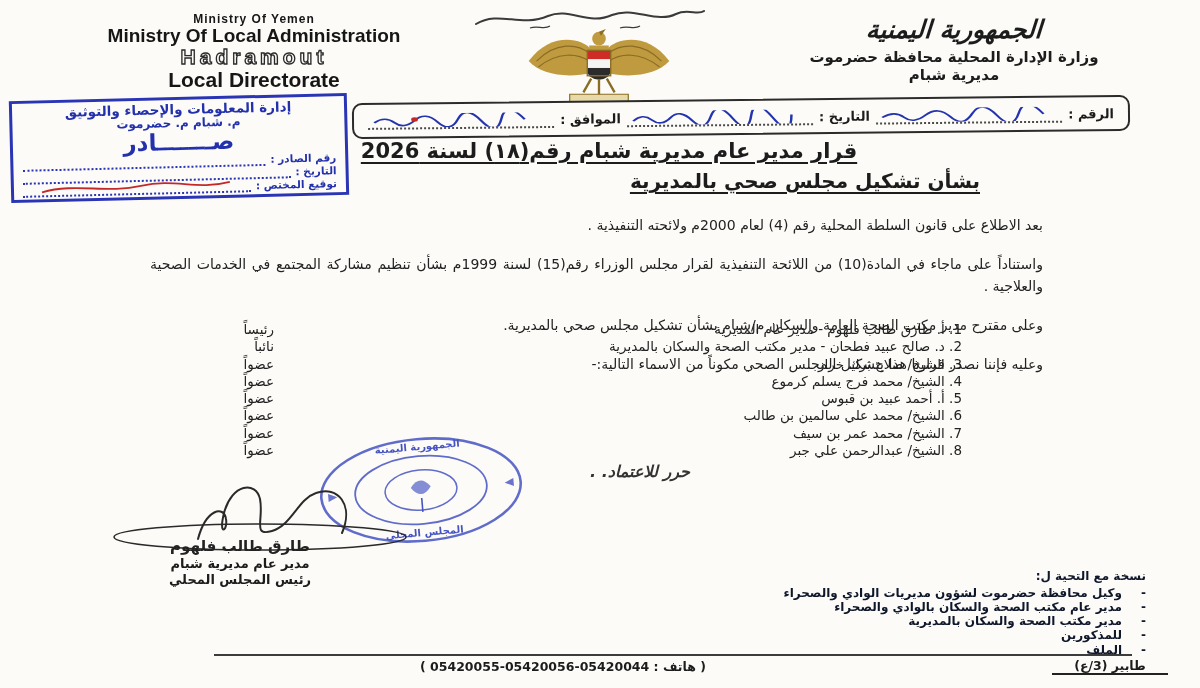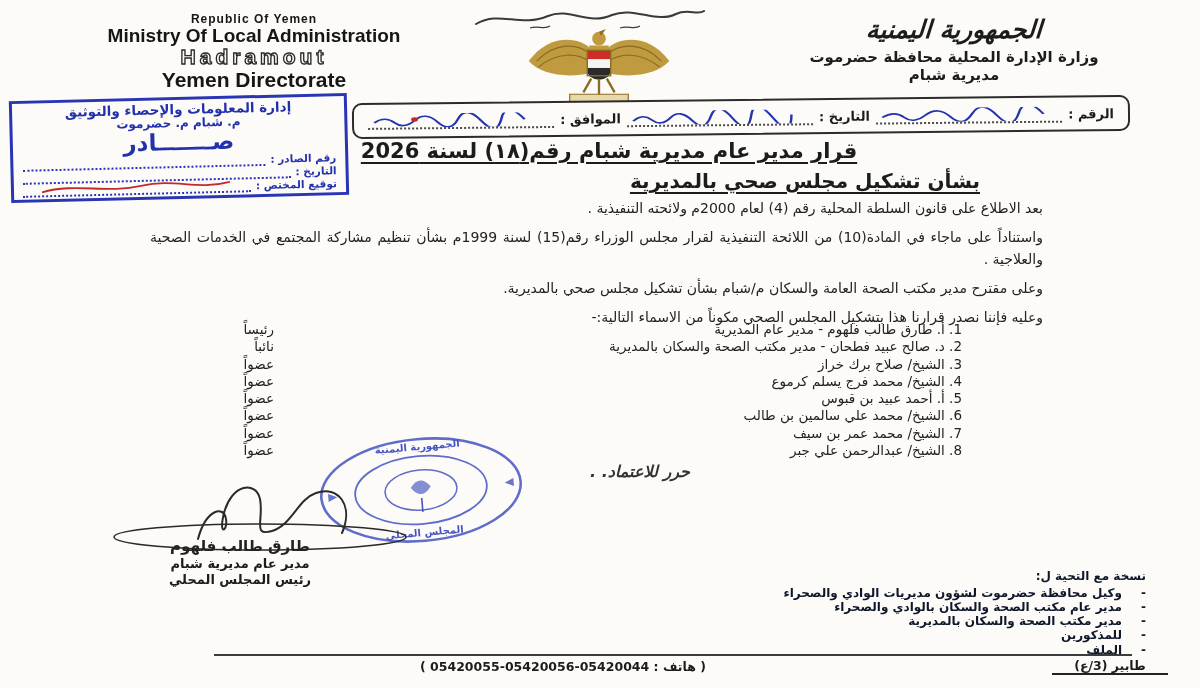--- a/index.html
+++ b/index.html
@@ -38,21 +38,21 @@
   .reg-row{display:flex;align-items:flex-end;gap:5px;font-size:10.5px;font-weight:bold;line-height:1.25;}
   .reg-row .dots{flex:1;border-bottom:2px dotted #2a35b5;height:10px;}
   .red-scribble{position:absolute;left:22px;bottom:2px;width:200px;height:16px;}
   
   .title-1{left:238px;top:139px;width:742px;text-align:center;font-size:21px;font-weight:bold;
            text-decoration:underline;text-underline-offset:4px;}
   .title-2{left:238px;top:169px;width:742px;text-align:right;font-size:20px;font-weight:bold;
            text-decoration:underline;text-underline-offset:4px;}
   
   .paras{left:150px;top:197px;width:893px;font-size:14px;line-height:1.58;text-align:justify;color:#222;}
-  .paras p{margin:0 0 7px 0;}
+  .paras p{margin:17px 0 7px 0;}
   
   .members{left:212px;top:321px;width:750px;font-size:13.5px;color:#222;}
   .member-row{display:flex;direction:rtl;justify-content:space-between;align-items:baseline;height:17.3px;}
   .member-name{white-space:nowrap;text-align:right;}
   .member-role{white-space:nowrap;width:62px;text-align:right;}
   
   .closing{left:520px;top:462px;width:240px;text-align:center;font-size:16px;font-weight:bold;
            font-style:italic;color:#333;}
   .round-stamp{left:316px;top:435px;width:210px;height:110px;transform:rotate(-5deg);}
   .sig-svg{left:102px;top:477px;width:310px;height:85px;}
@@ -72,24 +72,24 @@
   
   .calli{left:468px;top:6px;width:244px;height:26px;}
   .emblem{left:516px;top:24px;width:166px;height:82px;}
 </style>
 </head>
 <body>
 
 <div class="page">
 
   <div class="abs hdr-en">
-    <div class="l1">Republic Of Yemen</div>
+    <div class="l1">Ministry Of Yemen</div>
     <div class="l2">Ministry Of Local Administration</div>
     <div class="l3">Hadramout</div>
-    <div class="l4">Yemen Directorate</div>
+    <div class="l4">Local Directorate</div>
   </div>
 
   <svg class="abs calli" viewBox="0 0 240 26">
     <path d="M6,18 C30,4 50,22 78,10 C100,1 118,20 142,9 C164,0 186,18 206,8 C218,2 228,10 234,5" stroke="#3a3a3a" stroke-width="2" fill="none" stroke-linecap="round"></path>
     <path d="M60,22 c8,-3 14,2 20,-2 M150,22 c8,-3 14,2 20,-2" stroke="#3a3a3a" stroke-width="1.2" fill="none"></path>
   </svg>
 
   <svg class="abs emblem" viewBox="0 0 160 84">
     <path d="M8,38 C30,8 62,14 72,26 L72,50 C48,56 20,52 8,38 Z" fill="#bf9a3e"></path>
     <path d="M152,38 C130,8 98,14 88,26 L88,50 C112,56 140,52 152,38 Z" fill="#bf9a3e"></path>

